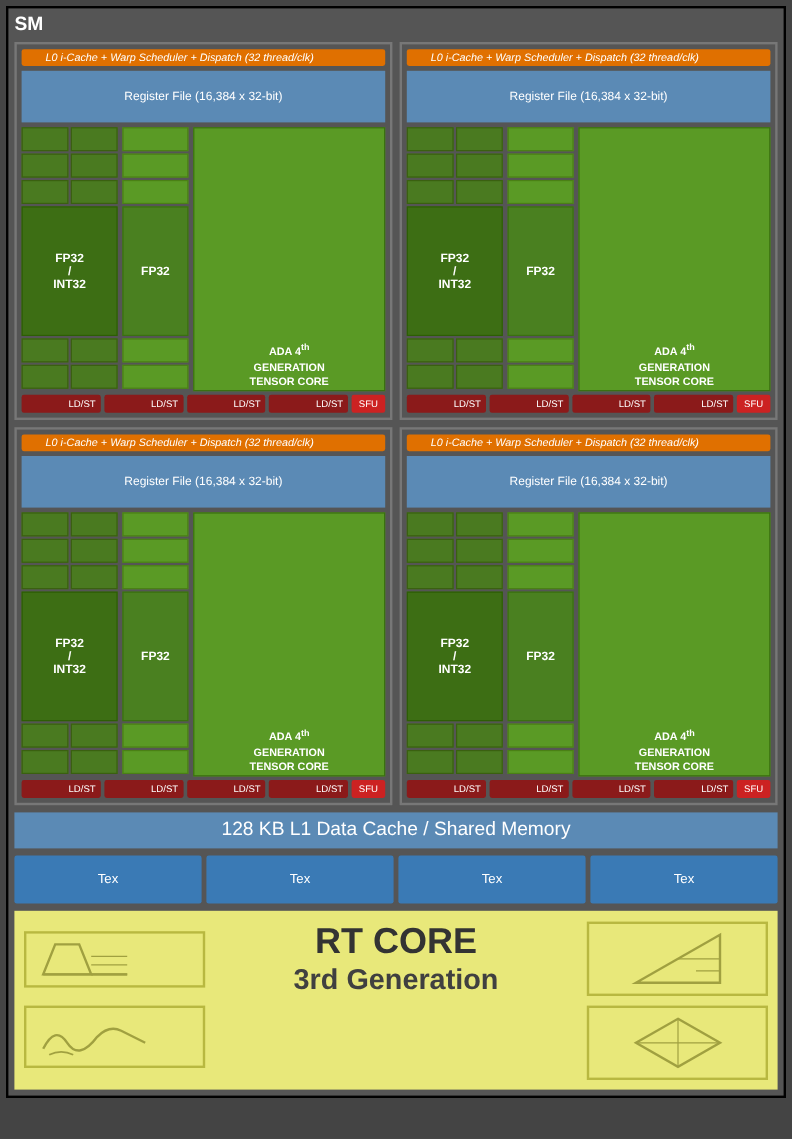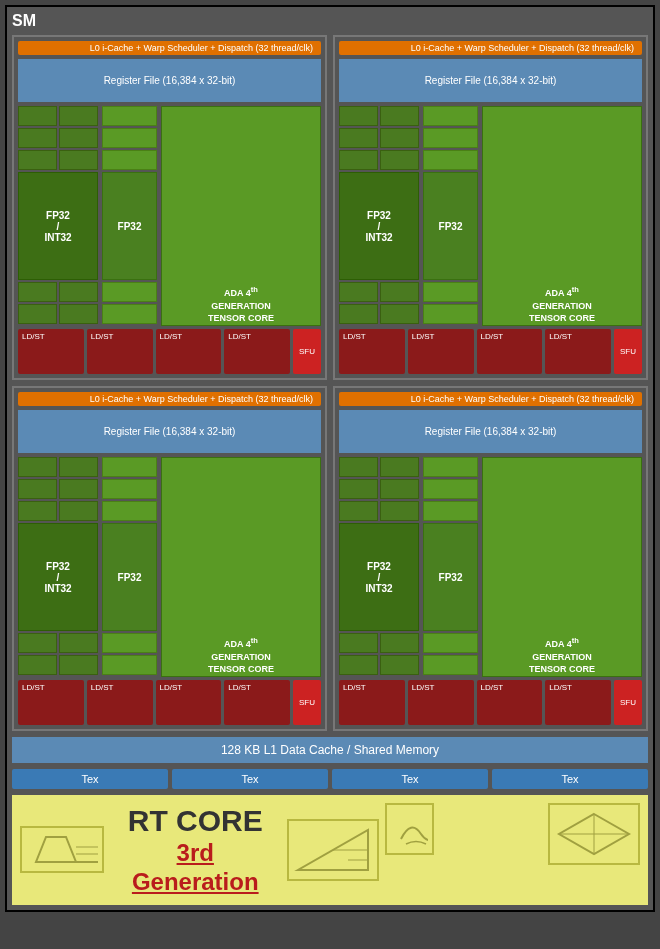--- a/index.html
+++ b/index.html
@@ -32,82 +32,83 @@
     }
     .quadrant {
       background: #555;
       border: 2px solid #777;
       padding: 4px;
     }
     .l0-bar {
       background: #e07000;
       color: white;
       font-size: 9px;
-      text-align: right;
-      padding: 2px 8px;
+      text-align: left;
+      padding: 2px 20px;
       margin-bottom: 4px;
       border-radius: 2px;
+      font-style: italic;
     }
     .reg-file-bar {
       background: #5b8ab5;
       color: white;
       font-size: 10px;
       text-align: center;
       padding: 16px;
       margin-bottom: 4px;
     }
     .ldst-sfu-row {
       display: flex;
       gap: 3px;
       margin-top: 3px;
     }
     .ldst-box {
       background: #8b1a1a;
       color: white;
       font-size: 8px;
-      text-align: left;
+      text-align: right;
       padding: 3px 4px;
       flex: 1;
       border-radius: 2px;
     }
     .sfu-box {
       background: #cc2222;
       color: white;
       font-size: 8px;
       text-align: center;
-      padding: 18px 6px;
+      padding: 3px 6px;
       border-radius: 2px;
     }
     .l1-cache-bar {
       background: #5b8ab5;
       color: white;
-      font-size: 12px;
+      font-size: 16px;
       text-align: center;
       padding: 6px;
       margin-bottom: 6px;
     }
     .tex-row {
       display: grid;
       grid-template-columns: 1fr 1fr 1fr 1fr;
       gap: 4px;
       margin-bottom: 6px;
     }
     .tex-box {
       background: #3a7ab5;
       color: white;
       font-size: 11px;
       text-align: center;
-      padding: 4px;
+      padding: 14px;
       border-radius: 2px;
     }
     .rt-core-area {
       background: #e8e87a;
       padding: 8px;
       display: flex;
-      flex-direction: row;
+      flex-direction: column;
       gap: 6px;
     }
     .rt-shape-box {
       border: 2px solid #b8b840;
       padding: 4px;
       display: flex;
       align-items: center;
       justify-content: center;
       min-height: 40px;
     }
@@ -381,21 +382,21 @@
             <polygon points="10,30 50,30 40,5 20,5" fill="none" stroke="#a0a040" stroke-width="2"></polygon>
             <line x1="10" y1="30" x2="80" y2="30" stroke="#a0a040" stroke-width="2"></line>
             <line x1="50" y1="30" x2="80" y2="30" stroke="#a0a040" stroke-width="2"></line>
             <line x1="50" y1="15" x2="80" y2="15" stroke="#a0a040" stroke-width="1"></line>
             <line x1="50" y1="22" x2="80" y2="22" stroke="#a0a040" stroke-width="1"></line>
           </svg>
         </div>
       </div>
       <div style="flex:2;text-align:center;">
         <div style="font-size:30px;font-weight:bold;color:#333;line-height:1.2;">RT CORE</div>
-        <div style="font-size:24px;font-weight:bold;color:#b91c1c;line-height:1.2;text-decoration:underline;">3rd Generation</div>
+        <div style="font-size:24px;font-weight:bold;color:#404040;line-height:1.2;">3rd Generation</div>
       </div>
       <div style="flex:1;display:flex;flex-direction:column;gap:6px;">
         <div class="rt-shape-box">
           <svg width="80" height="50">
             <polygon points="5,45 75,45 75,5" fill="none" stroke="#a0a040" stroke-width="2"></polygon>
             <line x1="40" y1="25" x2="75" y2="25" stroke="#a0a040" stroke-width="1"></line>
             <line x1="55" y1="35" x2="75" y2="35" stroke="#a0a040" stroke-width="1"></line>
           </svg>
         </div>
       </div>

